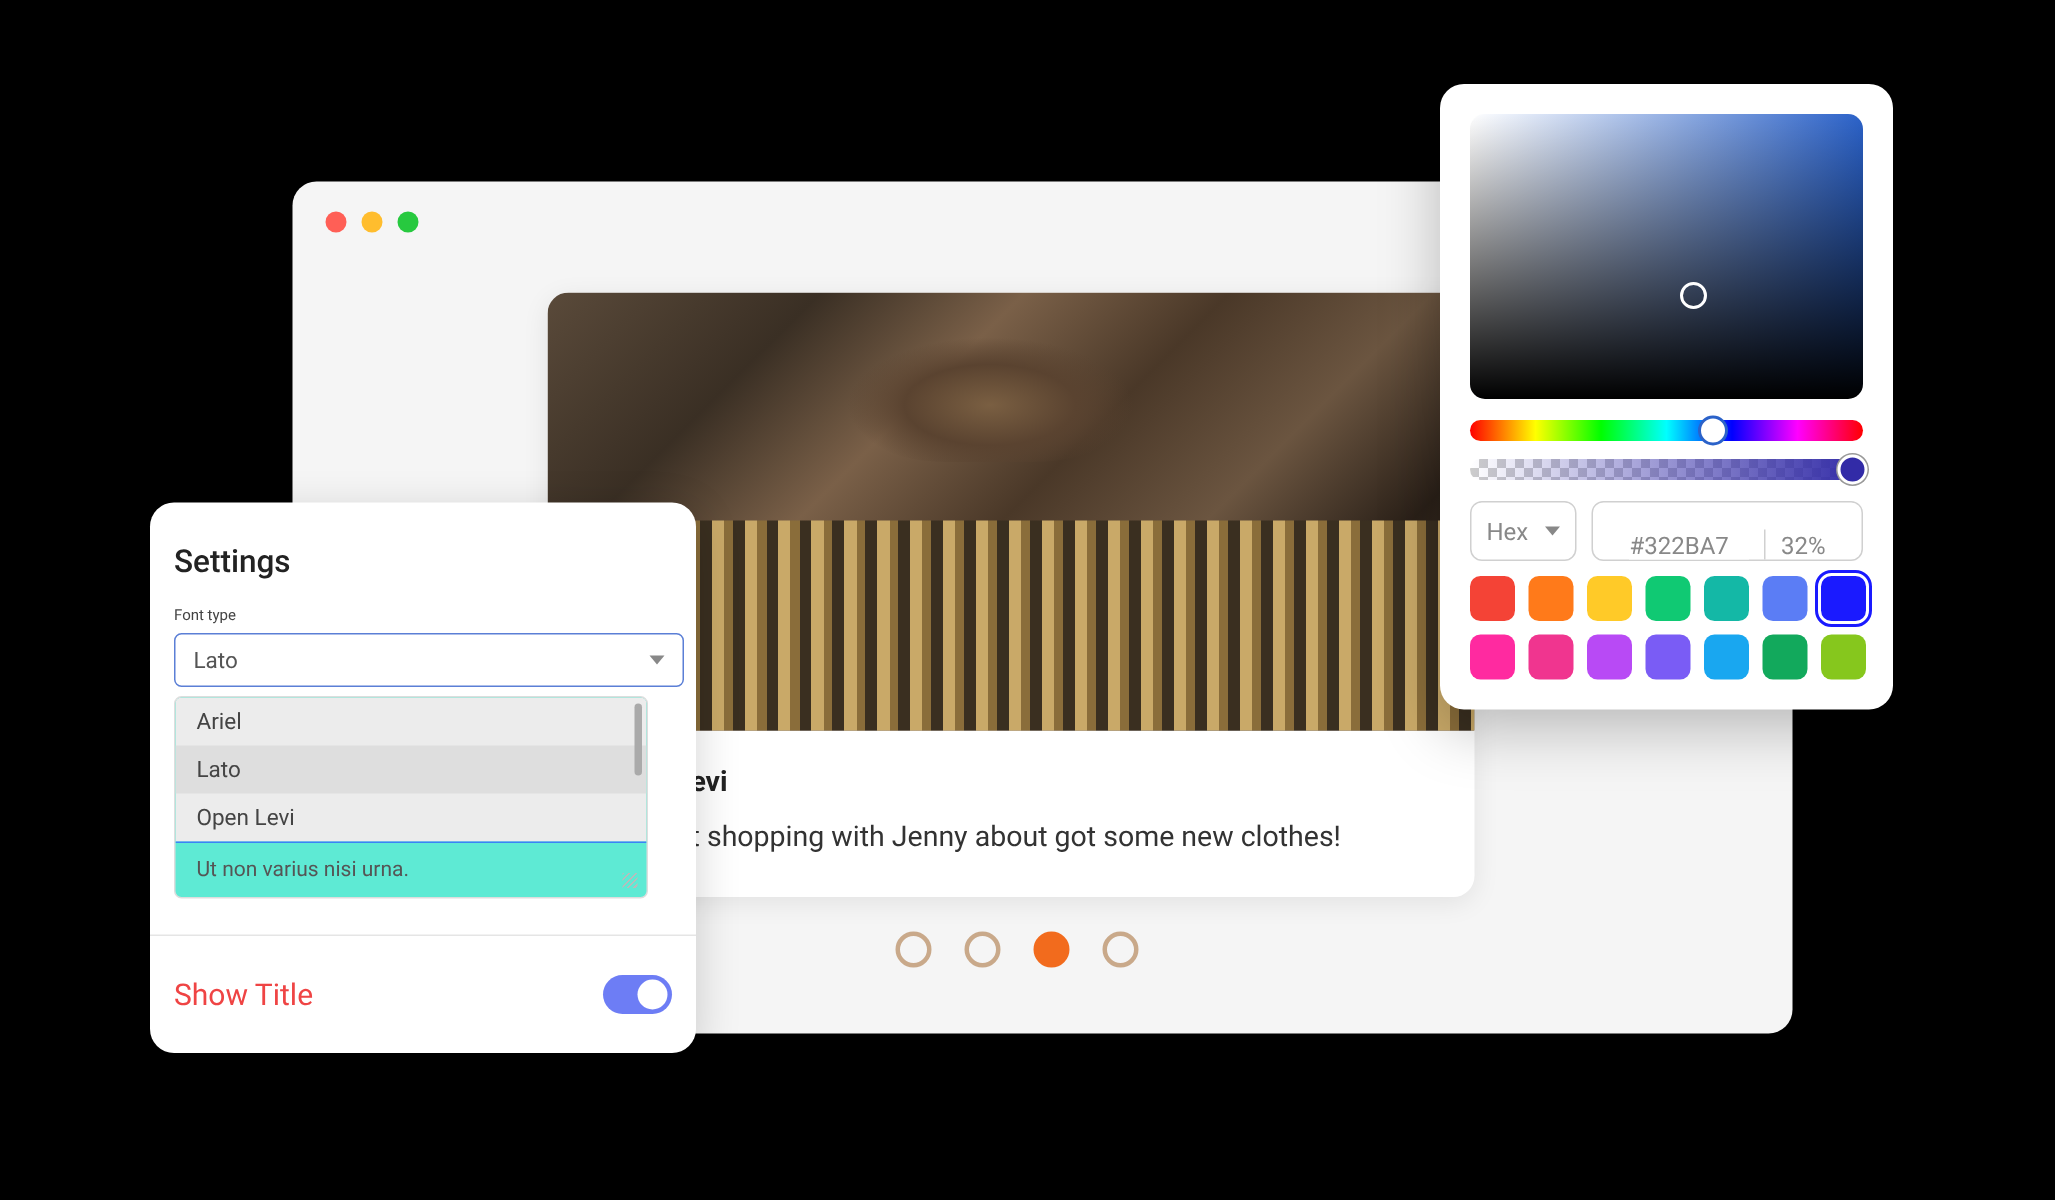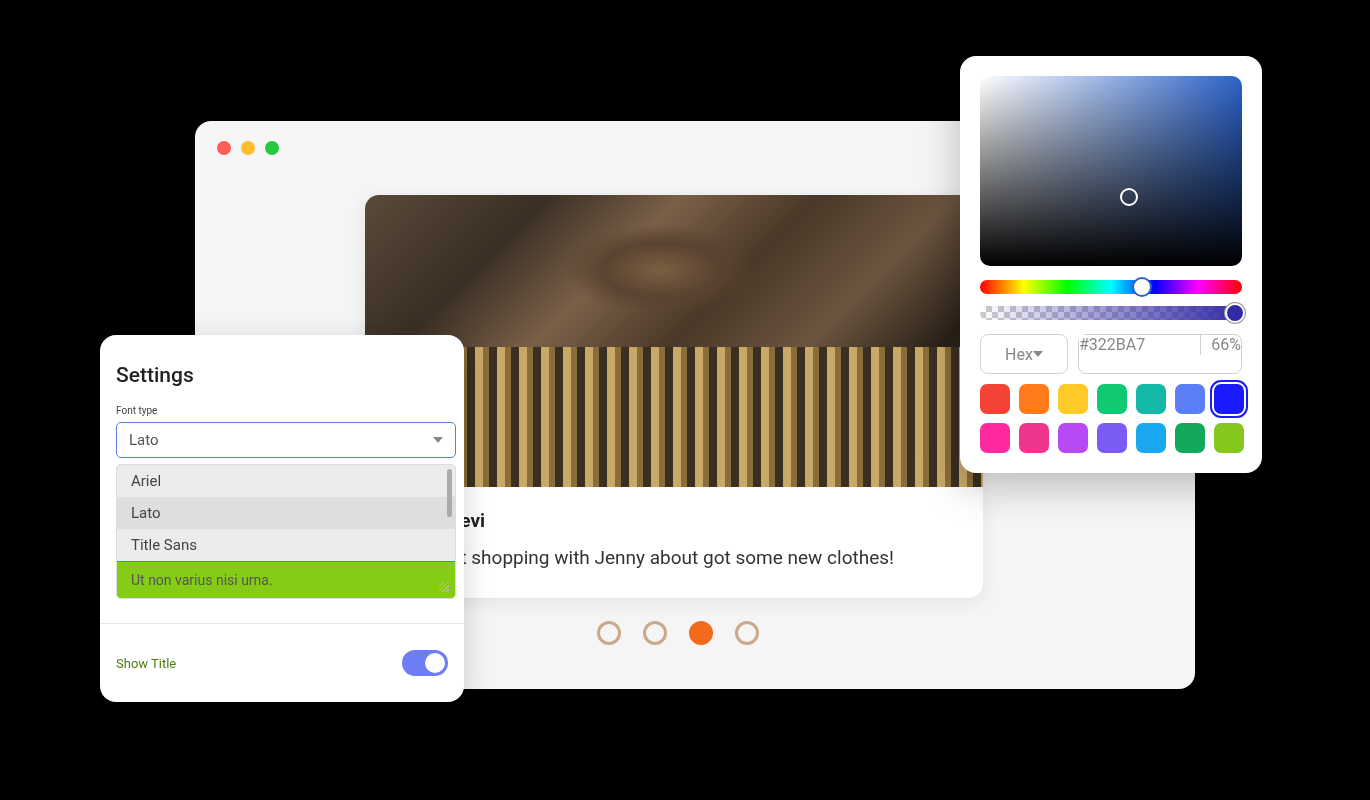--- a/index.html
+++ b/index.html
@@ -19,44 +19,44 @@
 .card-caption{font-size:19px;color:#333;line-height:1.45}
 .dots{position:absolute;left:402px;top:500px;display:flex;gap:22px}
 .dot{width:24px;height:24px;border-radius:50%;border:3px solid #c9a98a;background:transparent}
 .dot.active{background:#f26b1d;border-color:#f26b1d}
 
 .settings{position:absolute;left:100px;top:335px;width:364px;background:#fff;border-radius:16px;box-shadow:0 8px 30px rgba(0,0,0,.18);padding:20px 16px 18px}
 .settings h2{font-size:21px;font-weight:500;color:#222;margin:8px 0 18px}
 .flabel{font-size:10px;color:#444;margin-bottom:6px}
 .select{width:340px;height:36px;border:1.5px solid #5b7fd6;border-radius:5px;display:flex;align-items:center;justify-content:space-between;padding:0 12px;color:#555;font-size:15px;cursor:pointer}
 .chev{width:0;height:0;border-left:5px solid transparent;border-right:5px solid transparent;border-top:6px solid #888}
-.dropdown{margin-top:6px;width:340px;border:1px solid #ddd;border-radius:5px;background:#84cc16;overflow:hidden;position:relative}
+.dropdown{margin-top:6px;width:316px;border:1px solid #ddd;border-radius:5px;background:#5eead4;overflow:hidden;position:relative}
 .optwrap{background:#ececec;position:relative}
 .opt{padding:7px 14px;font-size:15px;color:#444;cursor:pointer}
 .opt.sel{background:#dedede}
 .scrollthumb{position:absolute;right:3px;top:4px;width:5px;height:48px;background:#aaa;border-radius:3px}
 .textarea{width:100%;border:none;border-top:1px solid #3b82f6;padding:10px 14px;font-size:14px;color:#555;resize:none;position:relative}
 .resize-h{position:absolute;right:6px;bottom:6px;width:10px;height:10px;background:repeating-linear-gradient(135deg,#bbb 0 1px,transparent 1px 3px)}
 .divider{height:1px;background:#e5e5e5;margin:24px -16px 18px}
 .row{display:flex;align-items:center;justify-content:space-between;padding:8px 0}
-.rowlabel{font-size:13px;color:#4d7c0f}
+.rowlabel{font-size:20px;color:#ef4444}
 .toggle{width:46px;height:26px;background:#6d7df5;border-radius:13px;position:relative;cursor:pointer}
 .toggle::after{content:"";position:absolute;right:3px;top:3px;width:20px;height:20px;background:#fff;border-radius:50%}
 
 .picker{position:absolute;left:960px;top:56px;width:302px;background:#fff;border-radius:16px;box-shadow:0 12px 40px rgba(0,0,0,.25);padding:20px}
 .gradient{width:262px;height:190px;border-radius:10px;background:linear-gradient(to bottom,transparent 0%,#000 100%),linear-gradient(to right,#fff 0%,#2b62c9 100%);position:relative}
 .ghandle{position:absolute;left:140px;top:112px;width:18px;height:18px;border:2.5px solid #fff;border-radius:50%}
 .hue{margin-top:14px;width:262px;height:14px;border-radius:7px;background:linear-gradient(to right,#f00,#ff0,#0f0,#0ff,#00f,#f0f,#f00);position:relative}
 .huehandle{position:absolute;left:152px;top:-3px;width:20px;height:20px;background:#fff;border:2px solid #2b62c9;border-radius:50%}
 .alpha{margin-top:12px;width:262px;height:14px;border-radius:7px;position:relative;background:repeating-conic-gradient(#ccc 0 25%,#fff 0 50%) 0 0/12px 12px}
 .alpha::before{content:"";position:absolute;inset:0;border-radius:7px;background:linear-gradient(to right,rgba(50,43,167,0),#322BA7)}
 .alphahandle{position:absolute;right:-3px;top:-3px;width:20px;height:20px;background:#322BA7;border:2px solid #fff;border-radius:50%;box-shadow:0 0 0 1px #999}
 .inputs{display:flex;gap:10px;margin-top:14px}
-.fmt{width:88px;height:40px;border:1.5px solid #d0d0d0;border-radius:8px;display:flex;align-items:center;justify-content:center;padding:0 10px;color:#888;font-size:16px;cursor:pointer}
-.hexbox{flex:1;height:40px;border:1.5px solid #d0d0d0;border-radius:8px;display:flex;align-items:flex-start;padding:0 0;color:#888;font-size:16px}
+.fmt{width:88px;height:40px;border:1.5px solid #d0d0d0;border-radius:8px;display:flex;align-items:center;justify-content:space-between;padding:0 10px;color:#888;font-size:16px;cursor:pointer}
+.hexbox{flex:1;height:40px;border:1.5px solid #d0d0d0;border-radius:8px;display:flex;align-items:flex-end;padding:0 24px;color:#888;font-size:16px}
 .hexval{flex:1;border:none;outline:none;color:#888;font-size:16px;width:80px}
 .sep{width:1px;height:20px;background:#d0d0d0;margin:0 10px}
 .more{margin-top:14px;font-size:15px;color:#999}
 .swatches{margin-top:10px;display:grid;grid-template-columns:repeat(7,30px);gap:9px}
 .sw{width:30px;height:30px;border-radius:7px;cursor:pointer}
 .sw.sel{outline:2px solid #1a1aff;outline-offset:2px}
 </style>
 </head>
 <body>
 
@@ -87,21 +87,21 @@
   <h2>Settings</h2>
   <div class="flabel">Font type</div>
   <div class="select">
     <span>Lato</span>
     <span class="chev"></span>
   </div>
   <div class="dropdown">
     <div class="optwrap">
       <div class="opt">Ariel</div>
       <div class="opt sel">Lato</div>
-      <div class="opt">Title Sans</div>
+      <div class="opt">Open Levi</div>
       <div class="scrollthumb"></div>
     </div>
     <div style="position:relative">
       <div class="textarea">Ut non varius nisi urna.</div>
       <div class="resize-h"></div>
     </div>
   </div>
   <div class="divider"></div>
   <div class="row">
     <span class="rowlabel">Show Title</span>
@@ -120,21 +120,21 @@
     <div class="alphahandle"></div>
   </div>
   <div class="inputs">
     <div class="fmt">
       <span>Hex</span>
       <span class="chev"></span>
     </div>
     <div class="hexbox">
       <input class="hexval" value="#322BA7" style="">
       <span class="sep"></span>
-      <span>66%</span>
+      <span>32%</span>
     </div>
   </div>
   <div class="swatches" id="swatch-grid">
       <div class="sw" style="background: rgb(244, 67, 54);"></div>
       <div class="sw" style="background: rgb(255, 122, 26);"></div>
       <div class="sw" style="background: rgb(255, 202, 40);"></div>
       <div class="sw" style="background: rgb(16, 201, 115);"></div>
       <div class="sw" style="background: rgb(20, 184, 166);"></div>
       <div class="sw" style="background: rgb(91, 125, 245);"></div>
       <div class="sw sel" style="background: rgb(26, 26, 255);"></div>

